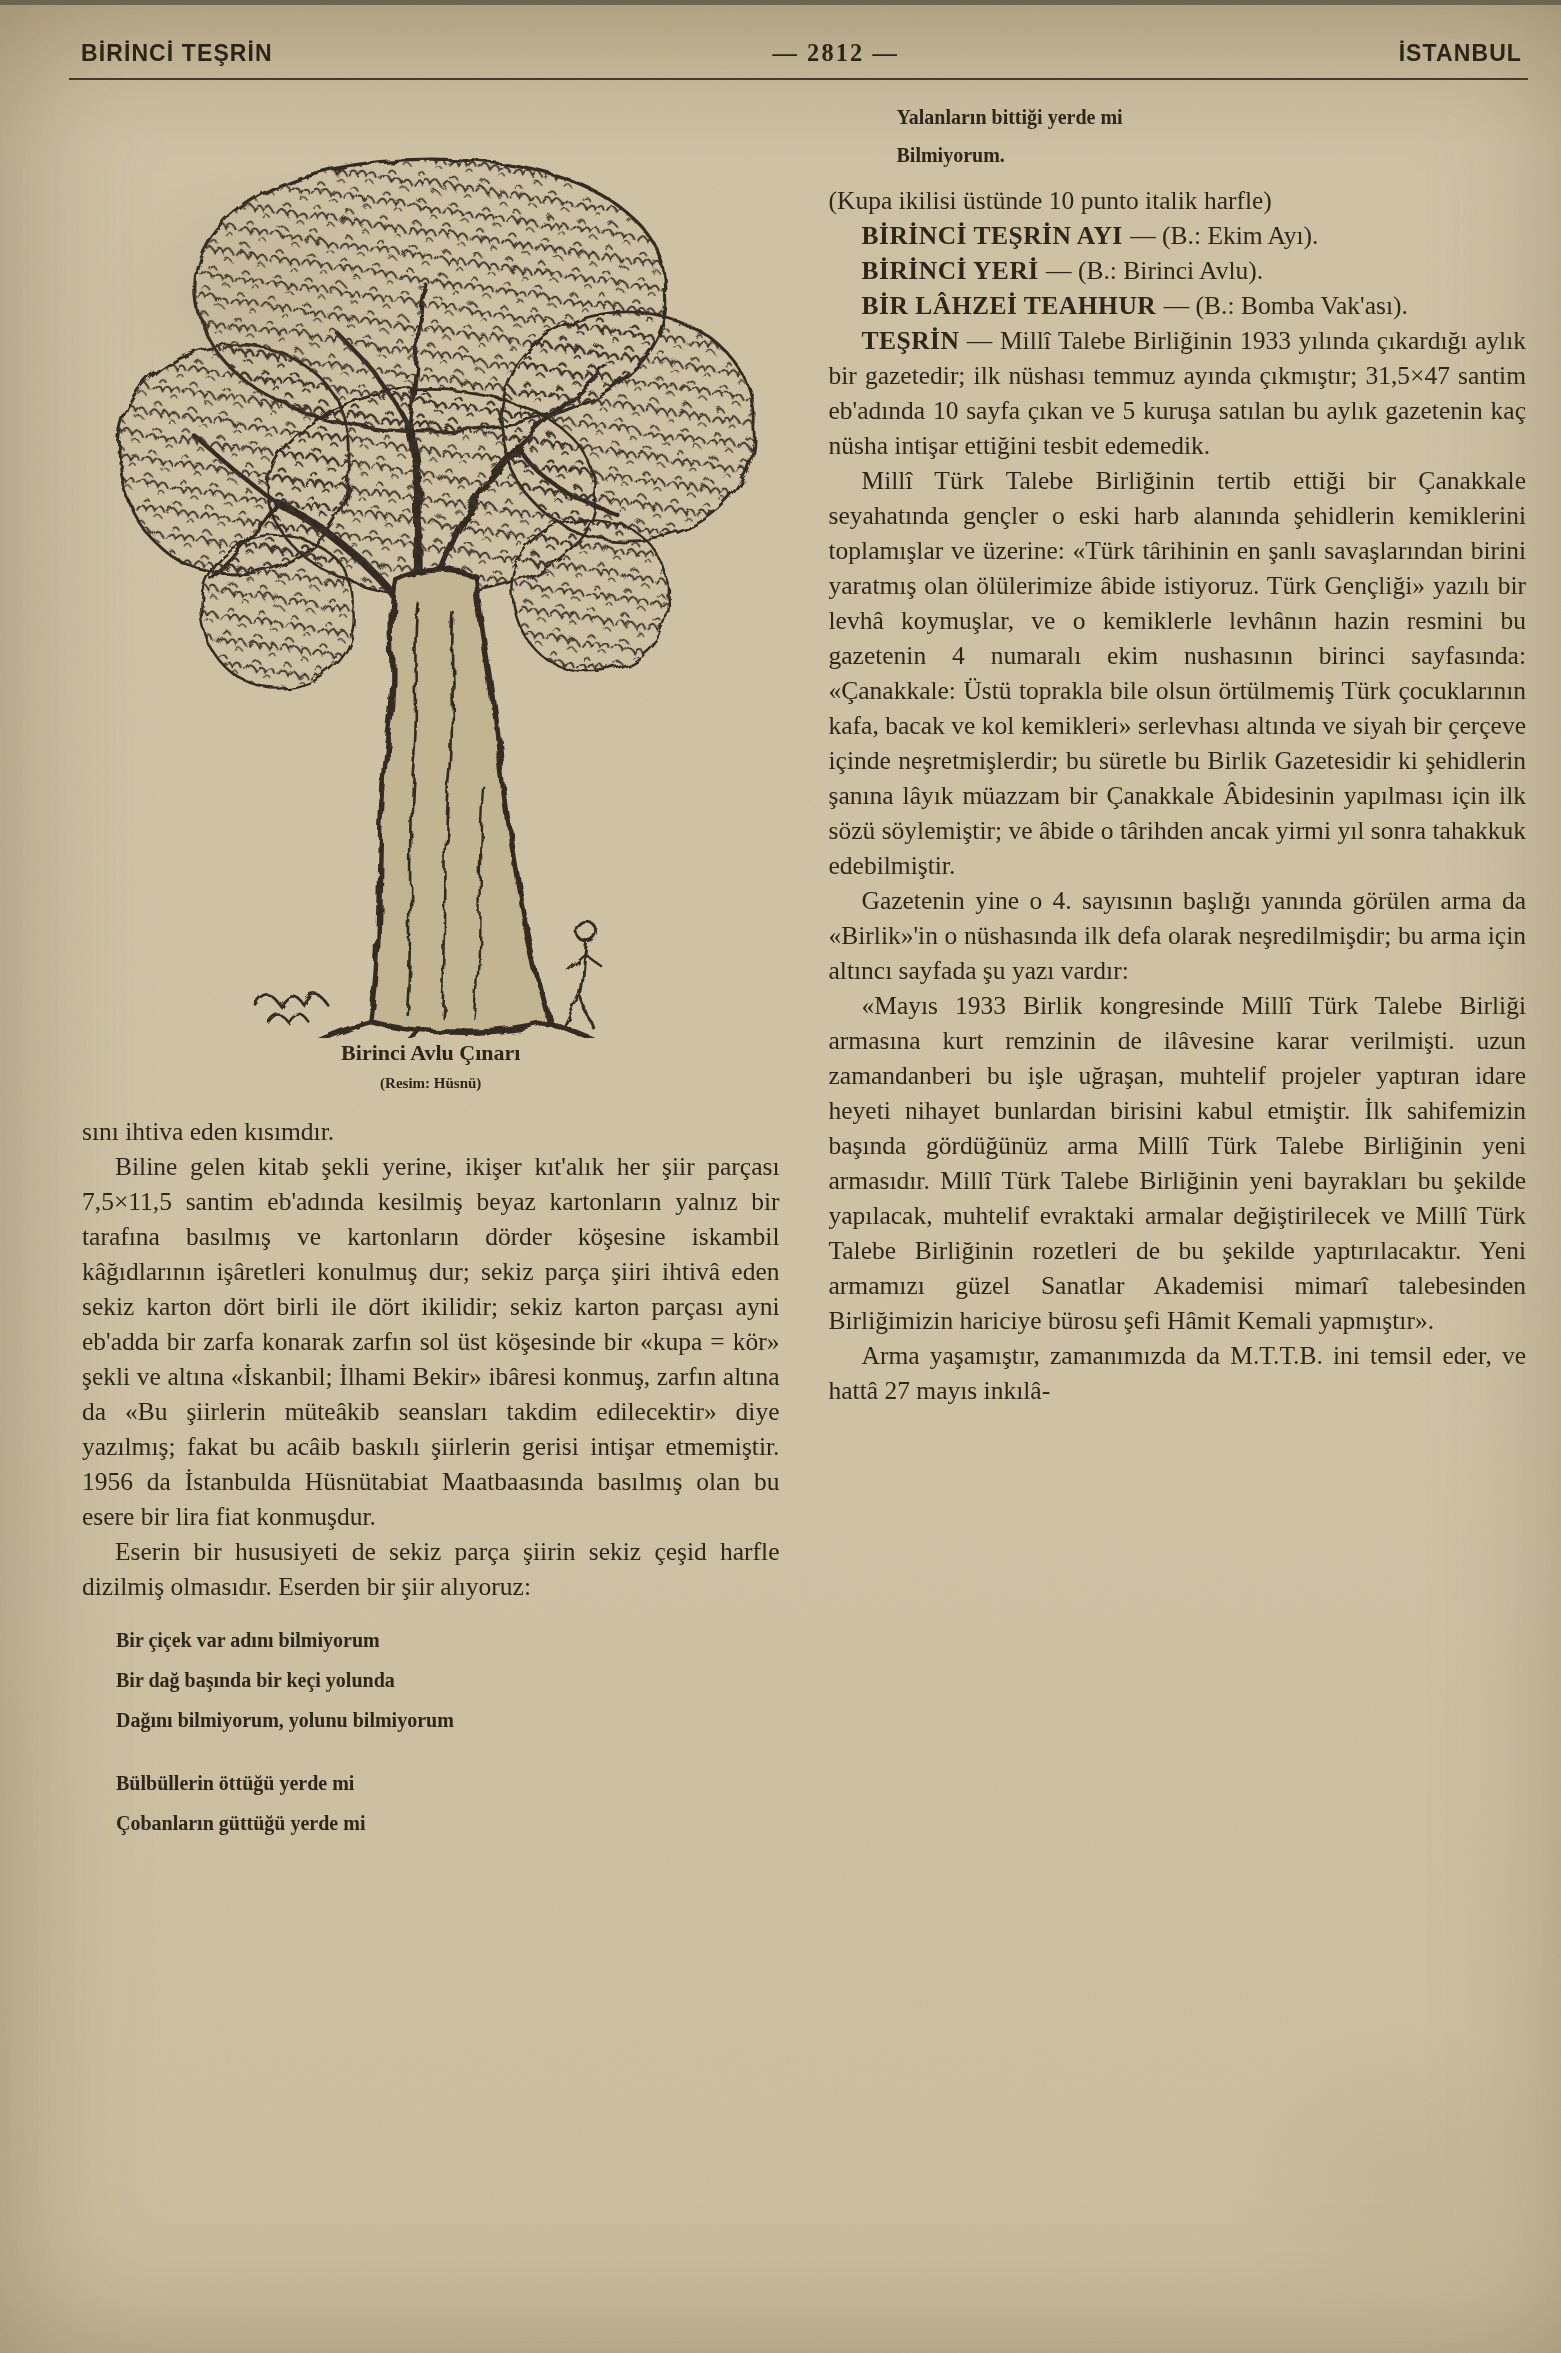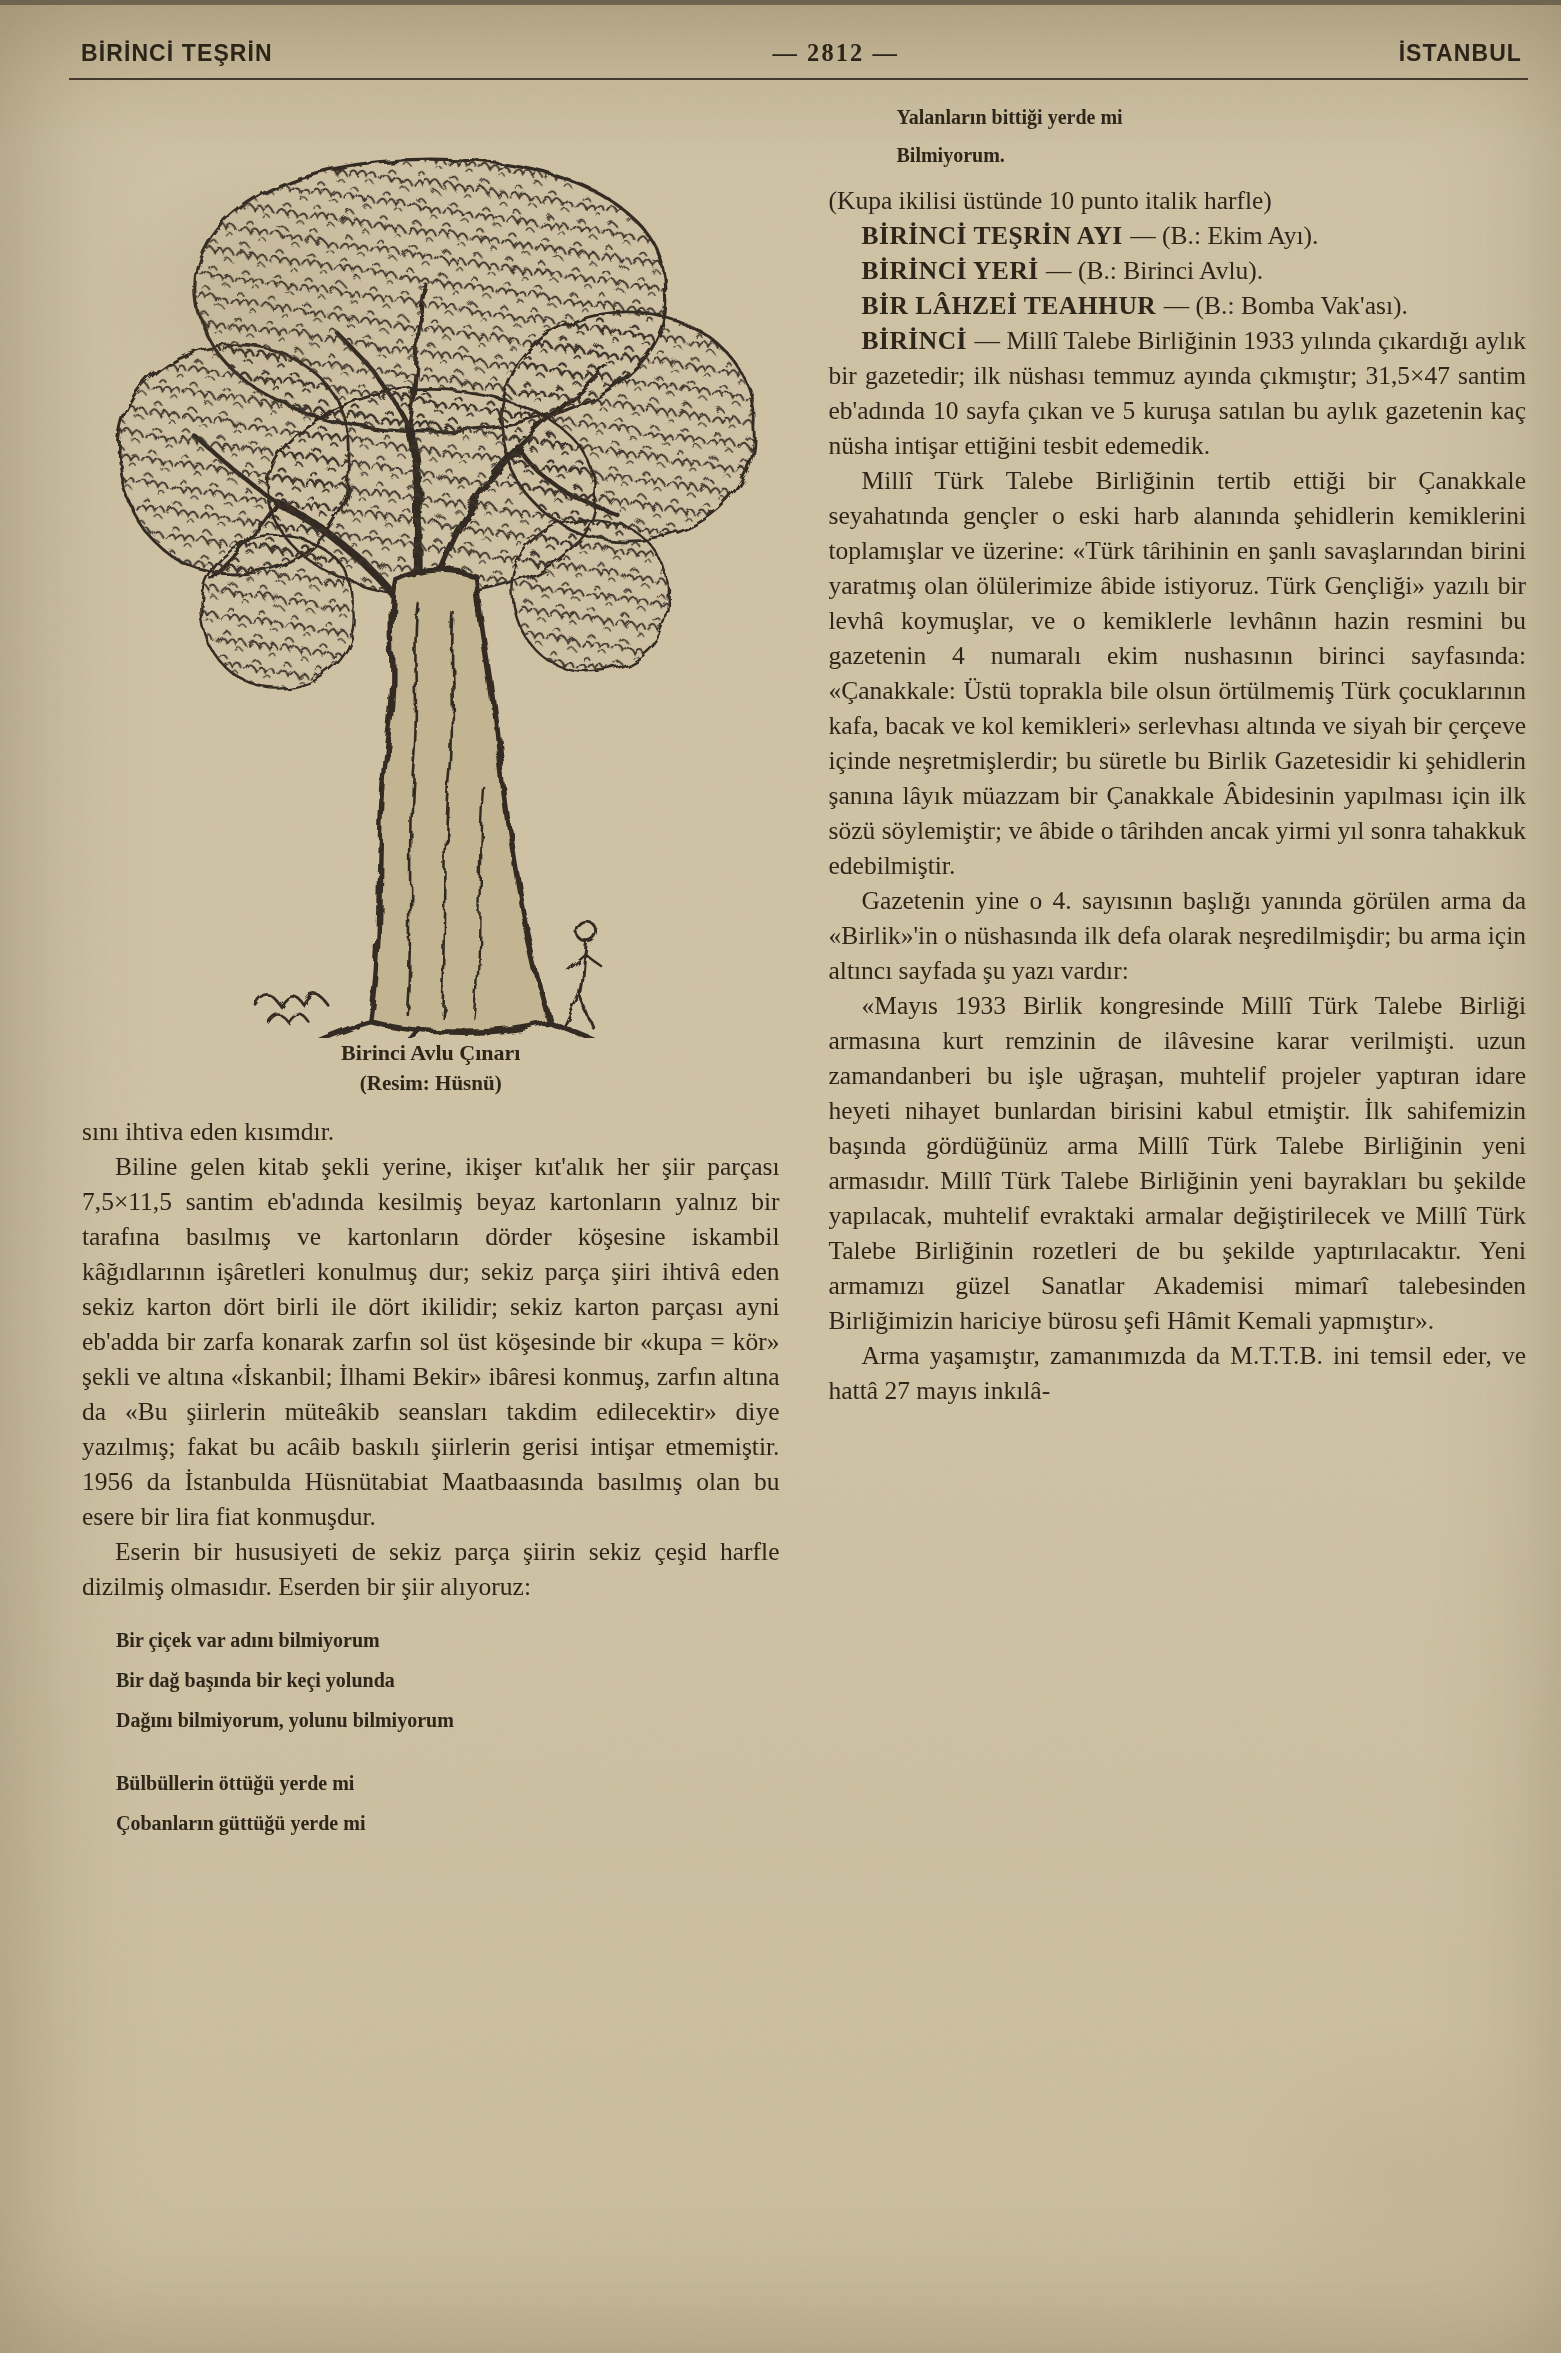--- a/index.html
+++ b/index.html
@@ -34,21 +34,21 @@
     display:flex;gap:49px;
     padding:16px 53px 0 64px;
     font-size:25.5px;line-height:35px;
     text-align:justify;
   }
   .col{flex:1 1 0;min-width:0;}
 
   .figure{margin:3.2px 0 16px;text-align:center;}
   .tree-svg{width:100%;height:939px;display:block;margin:0 auto;}
   .cap{font-weight:bold;font-size:22px;line-height:30px;text-align:center;}
-  .cap.credit{font-size:21px;}
+  .cap.credit{font-size:15px;}
 
   .para{margin:0;text-indent:33px;}
   .para.noindent{text-indent:0;}
   .head{font-weight:bold;margin-right:7.4px;letter-spacing:0.5px;}
 
   .poem{font-weight:bold;text-align:left;line-height:40px;font-size:20px;}
   .poem-left{margin-top:16px;padding-left:34px;}
   .poem-top{margin:2.1px 0 9.6px 0;padding-left:68px;line-height:38px;}
   .stanza-gap{height:23px;}
 </style>
@@ -148,21 +148,21 @@
       <div class="poem poem-top">
         <div>Yalanların bittiği yerde mi</div>
         <div>Bilmiyorum.</div>
       </div>
 
       <p class="para noindent">(Kupa ikilisi üstünde 10 punto italik harfle)</p>
 
       <p class="para"><span class="head">BİRİNCİ TEŞRİN AYI</span><span>— (B.: Ekim Ayı).</span></p>
       <p class="para"><span class="head">BİRİNCİ YERİ</span><span>— (B.: Birinci Avlu).</span></p>
       <p class="para"><span class="head">BİR LÂHZEİ TEAHHUR</span><span>— (B.: Bomba Vak'ası).</span></p>
-      <p class="para"><span class="head">BİRİNCİ</span><span>— Millî Talebe Birliğinin 1933 yılında çıkardığı aylık bir gazetedir; ilk nüshası temmuz ayında çıkmıştır; 31,5×47 santim eb'adında 10 sayfa çıkan ve 5 kuruşa satılan bu aylık gazetenin kaç nüsha intişar ettiğini tesbit edemedik.</span></p>
+      <p class="para"><span class="head">TEŞRİN</span><span>— Millî Talebe Birliğinin 1933 yılında çıkardığı aylık bir gazetedir; ilk nüshası temmuz ayında çıkmıştır; 31,5×47 santim eb'adında 10 sayfa çıkan ve 5 kuruşa satılan bu aylık gazetenin kaç nüsha intişar ettiğini tesbit edemedik.</span></p>
 
       <p class="para">Millî Türk Talebe Birliğinin tertib ettiği bir Çanakkale seyahatında gençler o eski harb alanında şehidlerin kemiklerini toplamışlar ve üzerine: «Türk târihinin en şanlı savaşlarından birini yaratmış olan ölülerimize âbide istiyoruz. Türk Gençliği» yazılı bir levhâ koymuşlar, ve o kemiklerle levhânın hazin resmini bu gazetenin 4 numaralı ekim nushasının birinci sayfasında: «Çanakkale: Üstü toprakla bile olsun örtülmemiş Türk çocuklarının kafa, bacak ve kol kemikleri» serlevhası altında ve siyah bir çerçeve içinde neşretmişlerdir; bu süretle bu Birlik Gazetesidir ki şehidlerin şanına lâyık müazzam bir Çanakkale Âbidesinin yapılması için ilk sözü söylemiştir; ve âbide o târihden ancak yirmi yıl sonra tahakkuk edebilmiştir.</p>
       <p class="para">Gazetenin yine o 4. sayısının başlığı yanında görülen arma da «Birlik»'in o nüshasında ilk defa olarak neşredilmişdir; bu arma için altıncı sayfada şu yazı vardır:</p>
       <p class="para">«Mayıs 1933 Birlik kongresinde Millî Türk Talebe Birliği armasına kurt remzinin de ilâvesine karar verilmişti. uzun zamandanberi bu işle uğraşan, muhtelif projeler yaptıran idare heyeti nihayet bunlardan birisini kabul etmiştir. İlk sahifemizin başında gördüğünüz arma Millî Türk Talebe Birliğinin yeni armasıdır. Millî Türk Talebe Birliğinin yeni bayrakları bu şekilde yapılacak, muhtelif evraktaki armalar değiştirilecek ve Millî Türk Talebe Birliğinin rozetleri de bu şekilde yaptırılacaktır. Yeni armamızı güzel Sanatlar Akademisi mimarî talebesinden Birliğimizin hariciye bürosu şefi Hâmit Kemali yapmıştır».</p>
       <p class="para">Arma yaşamıştır, zamanımızda da M.T.T.B. ini temsil eder, ve hattâ 27 mayıs inkılâ-</p>
     </section>
   </main>
 
   <svg class="grain" aria-hidden="true" viewBox="0 0 2942 4436" width="1561" height="2354">
     <filter id="paperNoise">

